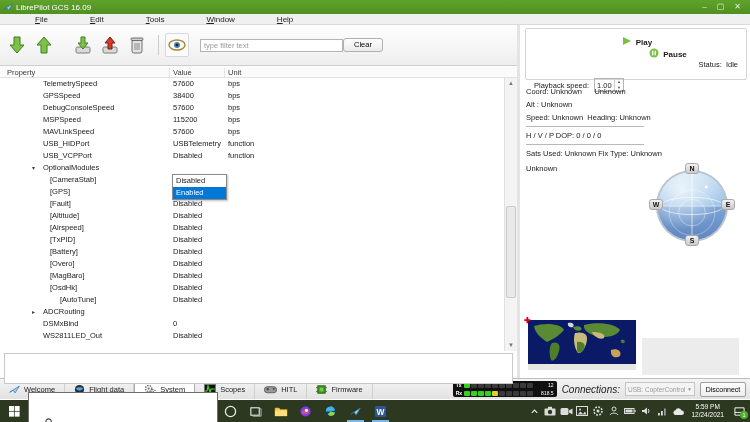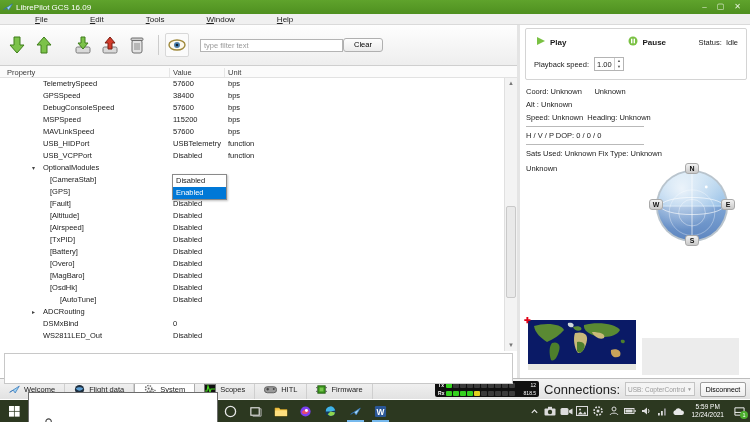--- a/index.html
+++ b/index.html
@@ -48,21 +48,21 @@
   .vscroll { position:absolute; right:0; top:0; width:13px; height:273px; background:#f3f3f3; border-left:1px solid #e0e0e0; }
   .vs-arrow { height:11px; text-align:center; font-size:6px; color:#777; line-height:11px; background:#f3f3f3; }
   .vs-down { position:absolute; bottom:0; width:100%; }
   .vs-thumb { position:absolute; left:1px; top:128px; width:10px; height:92px; background:#e9e9e9; border:1px solid #c9c9c9; border-radius:2px; }
 
   .descbox { margin:2px 4px 0 4px; height:31px; border:1px solid #c8c8c8; background:#fff; }
 
   
   .right { flex:1; position:relative; background:#fff; }
   .playbox { position:absolute; left:5px; right:3px; top:3px; height:52px; border:1px solid #d4d4d4; border-radius:2px; }
-  .playrow { display:flex; align-items:center; padding:7px 8px 0 10px; }
+  .playrow { display:flex; align-items:center; padding:7px 8px 0 10px;flex-direction:column; }
   .pbtn { display:flex; align-items:center; gap:4px; font-weight:bold; font-size:8px; }
   .pause-wrap { margin-left:62px; }
   .statuswrap { margin-left:auto; font-size:7.5px; }
   .speedrow { display:flex; align-items:center; padding:9px 0 0 8px; font-size:7.5px; }
   .spinbox { margin-left:5px; width:30px; height:14px; border:1px solid #b4b4b4; display:flex; align-items:center; }
   .spinval { flex:1; padding-left:2px; }
   .spinarrows { width:9px; border-left:1px solid #cfcfcf; display:flex; flex-direction:column; align-items:center; font-size:4px; color:#555; line-height:6px; }
 
   .info { position:absolute; left:6px; top:62px; width:135px; }
   .iline { margin-bottom:4px; white-space:nowrap; }
@@ -83,21 +83,21 @@
   .tabbar { height:21px; background:linear-gradient(#f4f4f4,#e2e2e2); border-top:1px solid #bdbdbd; display:flex; align-items:stretch; }
   .tab { display:flex; align-items:center; gap:4px; padding:0 9px; font-size:7.5px; border-right:1px solid #cfcfcf; color:#222; }
   .tab.active { background:#fff; border-top:1px solid #aaa; margin-top:-1px; border-right:1px solid #aaa; border-left:1px solid #aaa; }
   .statuswidgets { margin-left:auto; display:flex; align-items:center; padding-right:4px; gap:5px; }
   .ledbox { width:104px; height:16px; background:#101010; border-radius:2px; padding:1px 3px; color:#fff; display:flex; flex-direction:column; justify-content:space-between; }
   .ledrow { display:flex; align-items:center; height:6px; gap:1px; }
   .ledlab { font-size:5px; width:7px; font-weight:bold; }
   .led { width:6px; height:5px; border-radius:1px; background:#3a3a3a; }
   .led.g { background:#35d11f; } .led.y { background:#e3cf1d; }
   .ledval { font-size:5px; margin-left:auto; }
-  .connlab { font-size:13px; color:#222; }
+  .connlab { font-size:10px; color:#222;font-style:italic; }
   .conncombo { width:70px; height:14px; border:1px solid #c4c4c4; background:#f4f4f4; color:#9a9a9a; font-size:6.5px; display:flex; align-items:center; padding:0 2px; }
   .conncombo .arr { margin-left:auto; font-size:5px; color:#9a9a9a; }
   .disc-btn { width:46px; height:15px; border:1px solid #9f9f9f; border-radius:2px; background:linear-gradient(#fdfdfd,#ededed); font-size:7px; text-align:center; line-height:13px; }
 
   
   .taskbar { position:absolute; left:0; bottom:0; width:750px; height:22px; background:#2c3820; display:flex; align-items:center; }
   .startbtn { width:28px; height:22px; display:flex; align-items:center; justify-content:center; }
   .searchbox { width:190px; height:38px; background:#fff; border:1px solid #6c6c6c; display:flex; align-items:flex-end; gap:5px; padding:0 16px; color:#3a3a3a; font-size:8px; }
   .tb-icons { display:flex; align-items:center; }
   .tb-app { width:25px; height:22px; display:flex; align-items:center; justify-content:center; position:relative; }

